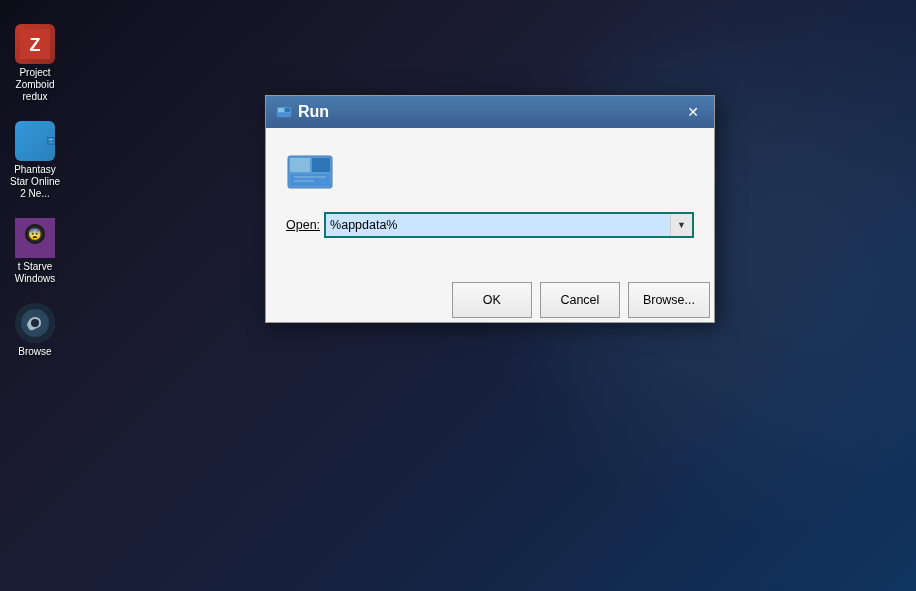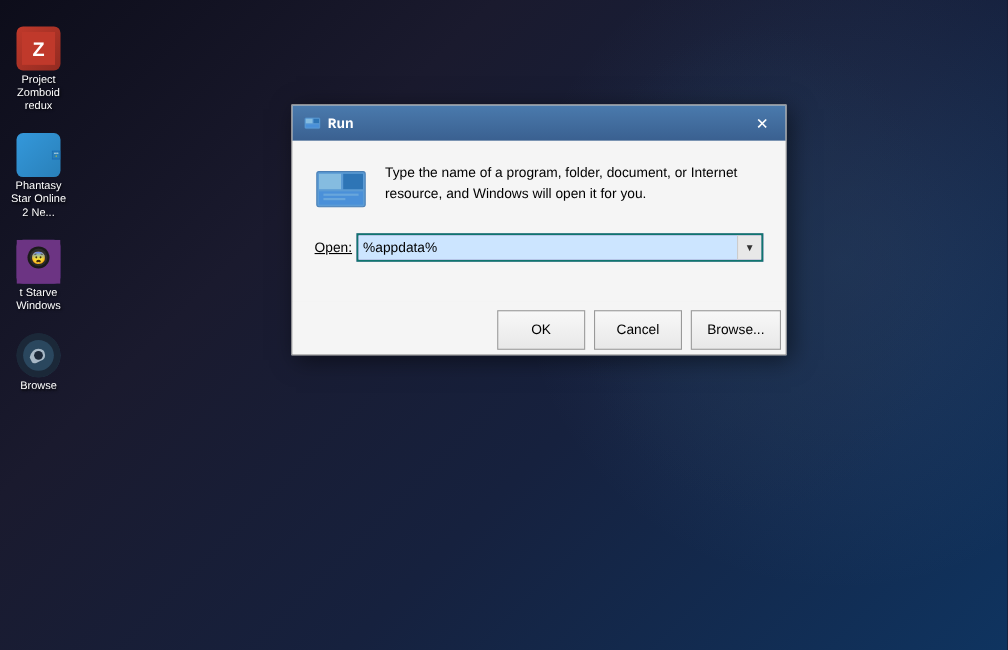--- a/index.html
+++ b/index.html
@@ -128,23 +128,22 @@
     }
 
     
     .run-icon-svg {
       width: 16px;
       height: 16px;
     }
 
     .title-text {
       color: white;
-      font-size: 13px;
+      font-size: 16px;
       font-weight: 600;
-      font-family: Liberation Mono, monospace;
     }
 
     .close-btn {
       width: 26px;
       height: 22px;
       background: transparent;
       border: none;
       color: white;
       font-size: 14px;
       cursor: pointer;
@@ -336,21 +335,20 @@
           <svg width="48" height="48" viewBox="0 0 48 48">
             <rect x="2" y="8" width="44" height="32" rx="2" fill="#5b9bd5" stroke="#4a7fb5" stroke-width="1"></rect>
             <rect x="4" y="10" width="20" height="14" fill="#85bce0"></rect>
             <rect x="26" y="10" width="18" height="14" fill="#2e75b6"></rect>
             <rect x="4" y="26" width="40" height="12" fill="#4a90d9"></rect>
             <rect x="8" y="28" width="32" height="2" fill="#85bce0" opacity="0.5"></rect>
             <rect x="8" y="32" width="20" height="2" fill="#85bce0" opacity="0.5"></rect>
           </svg>
         </div>
 
-        <p class="dialog-description">Type the name of a program, folder, document, or Internet resource, and Windows will open it for you.</p>
       </div>
 
       <div class="open-row">
         <label class="open-label">Open:</label>
         <div class="open-combo">
           <input type="text" value="%appdata%" style="background: rgb(204, 229, 255); color: rgb(0, 0, 0);">
           <div class="combo-arrow">▼</div>
         </div>
       </div>
     </div>

